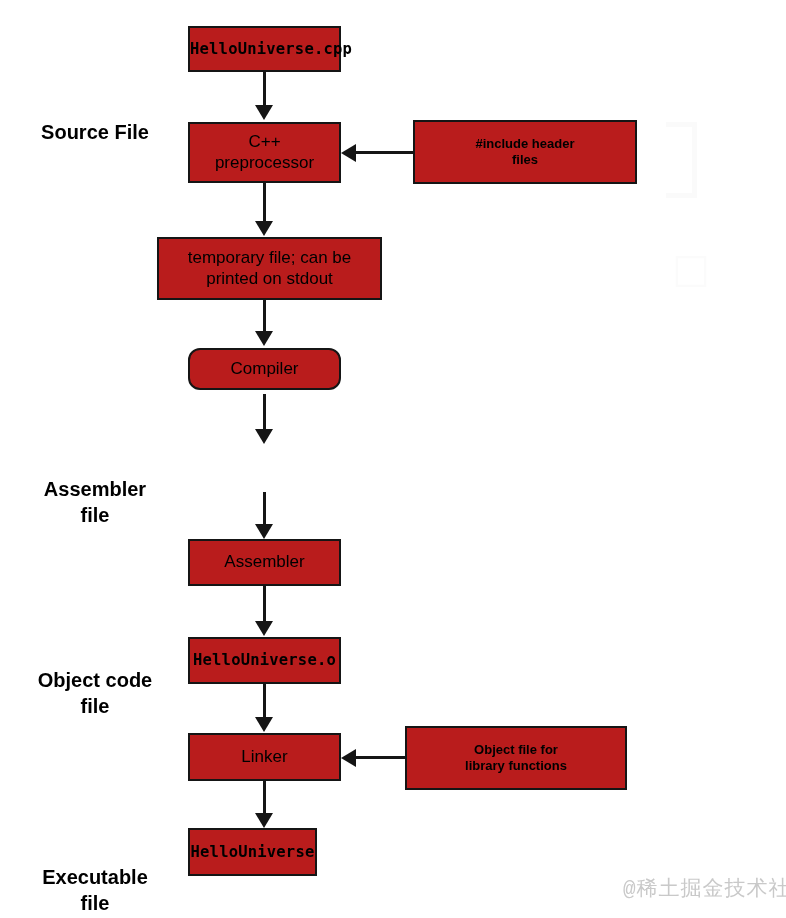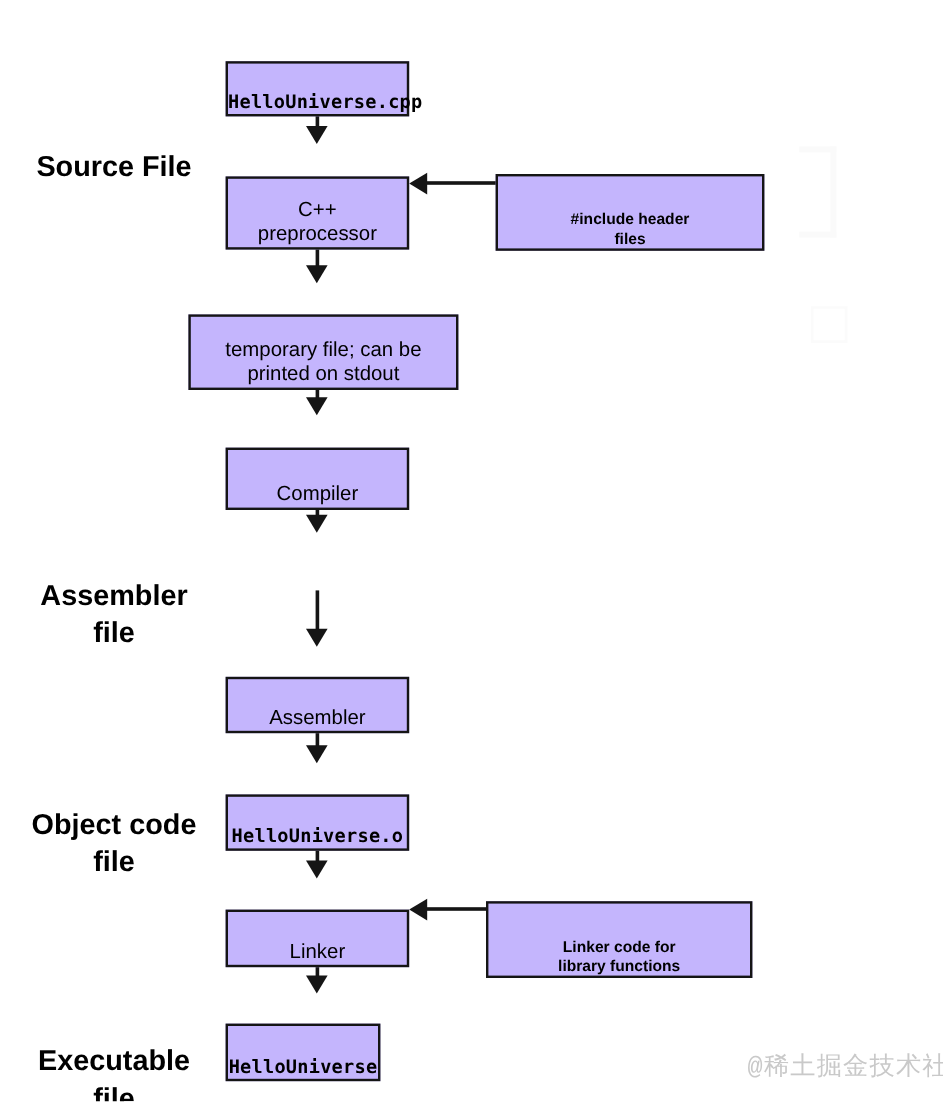--- a/index.html
+++ b/index.html
@@ -16,28 +16,27 @@
     width: 786px;
     height: 918px;
     background: #ffffff;
     overflow: hidden;
   }
 
   
   .node {
     position: absolute;
     box-sizing: border-box;
-    background: #c4b5fd;
+    background: #b91c1c;
     border: 2.5px solid #151515;
     display: flex;
-    align-items: flex-end;
+    align-items: center;
     justify-content: center;
     text-align: center;
     line-height: 1.22;
-    margin-top: 25px;
   }
   .node .txt {
     display: block;
     width: 100%;
     padding: 0 4px;
   }
 
   
   .node.mono .txt {
     font-family: "DejaVu Sans Mono", "Liberation Mono", monospace;
@@ -55,21 +54,21 @@
   .node.bold .txt {
     font-family: "Liberation Sans", sans-serif;
     font-size: 13px;
     font-weight: 700;
   }
 
   
   .stage-label {
     position: absolute;
     font-family: "Liberation Sans", sans-serif;
-    font-size: 24px;
+    font-size: 20px;
     font-weight: 700;
     text-align: center;
     line-height: 1.3;
     color: #000000;
     white-space: pre-line;
   }
 
   
   .vline {
     position: absolute;
@@ -186,39 +185,39 @@
   <div class="node bold" style="left:413px; top:120px; width:224px; height:64px; white-space:pre-line;">
     <span class="txt">#include header
 files</span>
   </div>
 
   <div class="node plain" style="left:157px; top:237px; width:225px; height:63px; white-space:pre-line;">
     <span class="txt">temporary file; can be
 printed on stdout</span>
   </div>
 
-  <div class="node plain" style="left:188px; top:348px; width:153px; height:52px;">
+  <div class="node plain" style="left:188px; top:348px; width:153px; height:42px;border-radius:12px;">
     <span class="txt">Compiler</span>
   </div>
 
 
   <div class="node plain" style="left:188px; top:539px; width:153px; height:47px;">
     <span class="txt">Assembler</span>
   </div>
 
   <div class="node mono" style="left:188px; top:637px; width:153px; height:47px;">
     <span class="txt">HelloUniverse.o</span>
   </div>
 
   <div class="node plain" style="left:188px; top:733px; width:153px; height:48px;">
     <span class="txt">Linker</span>
   </div>
 
   <div class="node bold" style="left:405px; top:726px; width:222px; height:64px; white-space:pre-line;">
-    <span class="txt">Linker code for
+    <span class="txt">Object file for
 library functions</span>
   </div>
 
   <div class="node mono" style="left:188px; top:828px; width:129px; height:48px;">
     <span class="txt">HelloUniverse</span>
   </div>
 
   <div class="watermark" style="left:623px; top:874px;">
     <span>@稀土掘金技术社区</span>
   </div>

